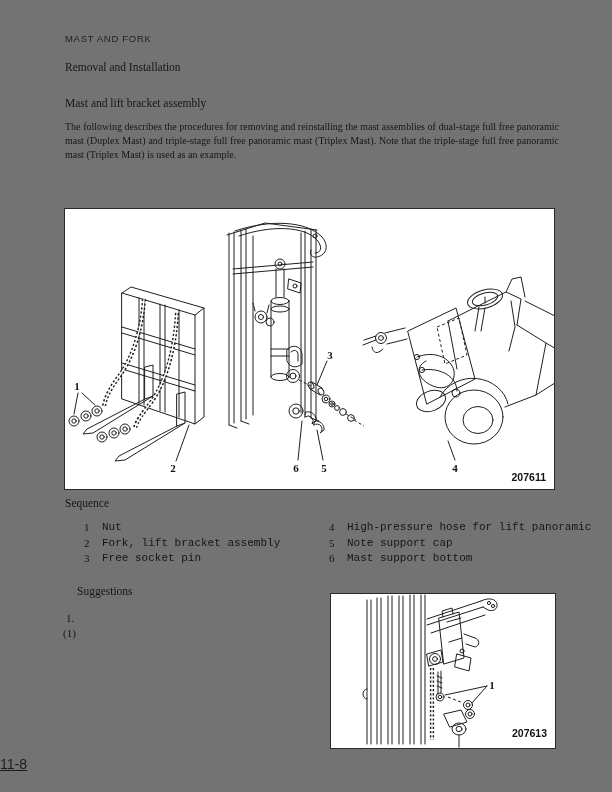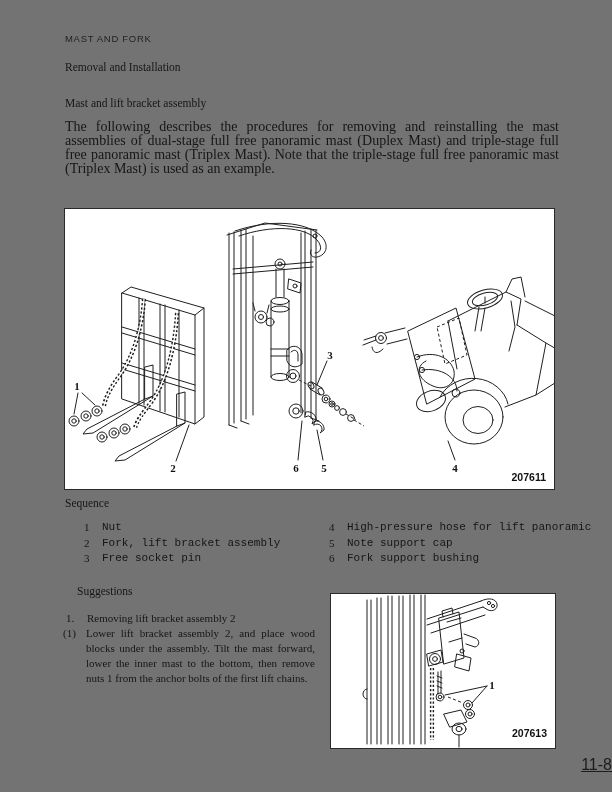--- a/index.html
+++ b/index.html
@@ -7,29 +7,29 @@
     position:relative;width:612px;height:792px;background:#737373;
     margin:0 auto;overflow:hidden;
     font-family:"Liberation Serif", serif;color:#161616;
   }
   .abs{position:absolute;}
   .kicker{
     font-family:"Liberation Sans", sans-serif;font-size:9.5px;
     letter-spacing:.7px;color:#222;
   }
   .h-bold{font-weight:normal;font-size:11.5px;}
-  .body-text{font-size:14px;line-height:14px;text-align:justify;}
+  .body-text{font-size:10px;line-height:14px;text-align:justify;}
   .fig-box{border:1px solid #2a2a2a;background:#fff;}
   .seq-row{position:relative;height:15.5px;font-size:11px;}
   .seq-num{position:absolute;left:0;top:0;}
   .seq-label{position:absolute;left:18px;top:0;white-space:nowrap;font-family:Liberation Mono, monospace;}
   .sug-step{font-size:11px;line-height:15px;}
   .pagenum{
-    font-family:"Liberation Sans", sans-serif;font-size:16px;color:#1c1c1c;
-    width:612px;text-align:right;text-decoration:underline;
+    font-family:"Liberation Sans", sans-serif;font-size:14px;color:#1c1c1c;
+    width:612px;text-align:left;text-decoration:underline;
   }
   svg{display:block;}
   .ln{stroke:#1f1f1f;stroke-width:1;fill:none;stroke-linejoin:round;stroke-linecap:round;}
   .chain{stroke:#1f1f1f;stroke-width:4.2;fill:none;stroke-dasharray:2.2 2;stroke-linecap:butt;}
   .chaincore{stroke:#ffffff;stroke-width:1.3;fill:none;}
   .dash{stroke:#1f1f1f;stroke-width:1;fill:none;stroke-dasharray:3 2.4;}
   .callout{
     font-family:"Liberation Serif", serif;font-weight:bold;font-size:11px;
     fill:#111;
   }
@@ -236,31 +236,29 @@
     <div class="seq-row">
       <span class="seq-num">4</span>
       <span class="seq-label">High-pressure hose for lift panoramic</span>
     </div>
     <div class="seq-row">
       <span class="seq-num">5</span>
       <span class="seq-label">Note support cap</span>
     </div>
     <div class="seq-row">
       <span class="seq-num">6</span>
-      <span class="seq-label">Fork support bushing</span>
+      <span class="seq-label">Mast support bottom</span>
     </div>
   </div>
 
   <div class="abs h-bold" style="left:77px;top:585px;">Suggestions</div>
 
   <div class="abs sug-step" style="left:66px;top:611px;">1.</div>
-  <div class="abs sug-step" style="left:87px;top:611px;">Removing lift bracket assembly 2</div>
 
   <div class="abs sug-step" style="left:63px;top:626px;">(1)</div>
-  <div class="abs sug-step" style="left:86px;top:626px;width:229px;text-align:justify;">Lower lift bracket assembly 2, and place wood blocks under the assembly. Tilt the mast forward, lower the inner mast to the bottom, then remove nuts 1 from the anchor bolts of the first lift chains.</div>
 
   <div class="abs fig-box" style="left:330px;top:593px;width:224px;height:154px;">
     <svg width="224" height="154" viewBox="0 0 224 154">
       <g>
         <path class="ln" d="M36,6 L36,150 M40,6 L40,150"></path>
         <path class="ln" d="M46,4 L46,150 M50,4 L50,150"></path>
         <path class="ln" d="M57,2 L57,150 M61,2 L61,150"></path>
         <path class="ln" d="M68,2 L68,150 M72,2 L72,150"></path>
         <path class="ln" d="M79,1 L79,150 M83,1 L83,150"></path>
         <path class="ln" d="M90,1 L90,150 M94,1 L94,150"></path>

